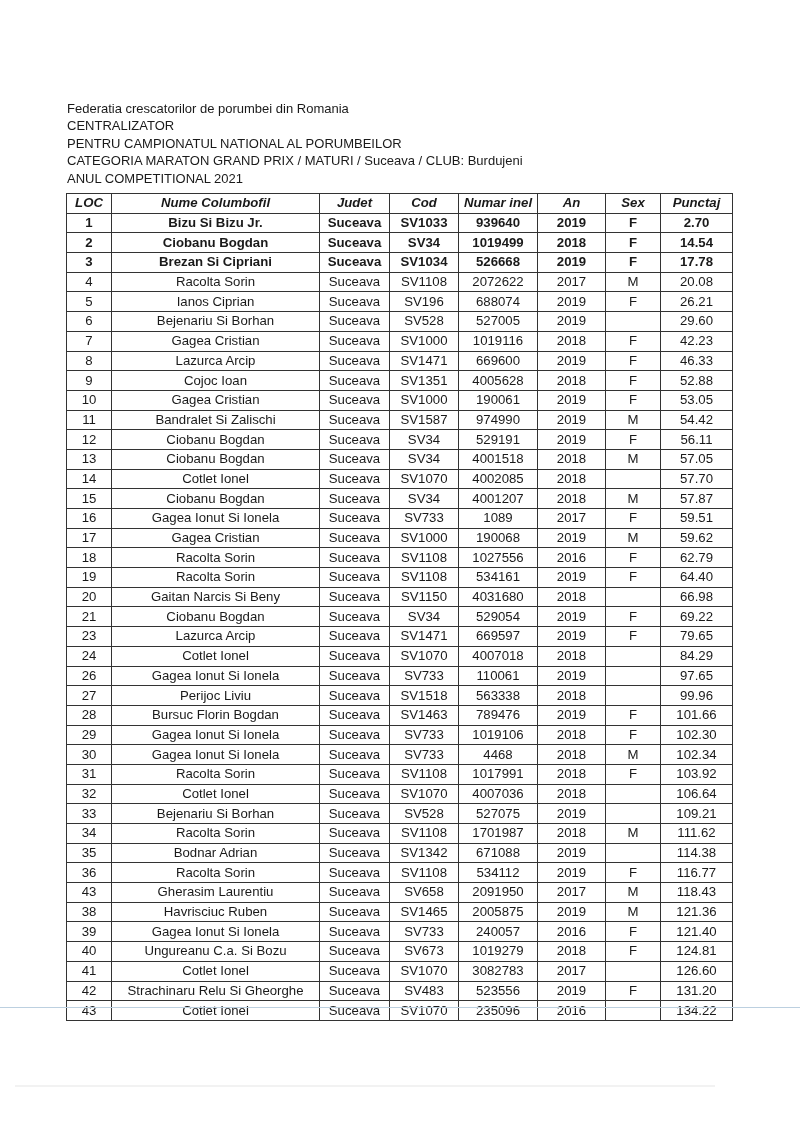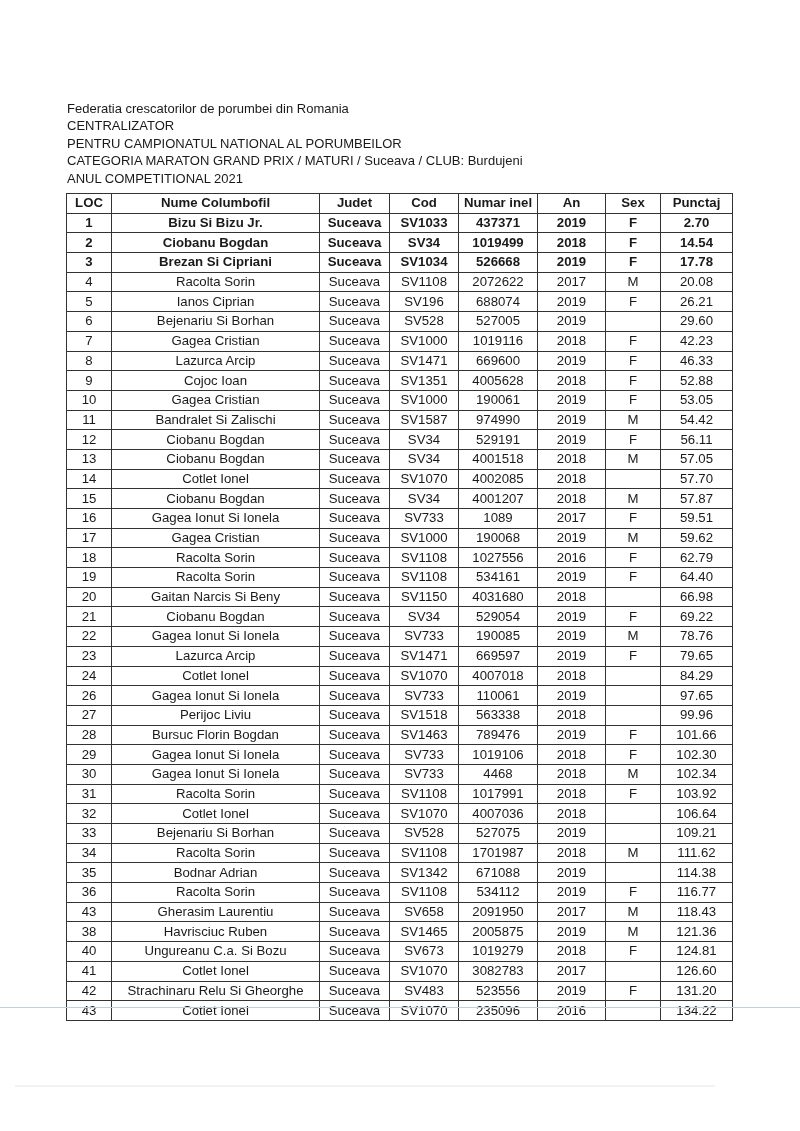--- a/index.html
+++ b/index.html
@@ -4,21 +4,21 @@
 <style>
   html, body { margin: 0; padding: 0; background: #ffffff; }
   body { width: 800px; height: 1131px; position: relative; overflow: hidden;
          font-family: "Liberation Sans", sans-serif; color: #1a1a1a; }
   .header { position: absolute; left: 67px; top: 100px; font-size: 13px; line-height: 17.4px; }
   .header div { white-space: nowrap; }
   table.results { position: absolute; left: 66px; top: 193px; border-collapse: collapse;
                   font-size: 13.2px; border: 1.6px solid #222; }
   table.results th, table.results td { border: 1px solid #333; height: 18.7px; padding: 0;
                   text-align: center; white-space: nowrap; line-height: 18px; }
-  table.results th { font-weight: bold; }
+  table.results th { font-weight: bold; font-style: italic; }
   td.bold { font-weight: bold; }
   col.c-loc { width: 45px; }
   col.c-name { width: 208px; }
   col.c-judet { width: 70px; }
   col.c-cod { width: 69px; }
   col.c-inel { width: 79px; }
   col.c-an { width: 68px; }
   col.c-sex { width: 55px; }
   col.c-pts { width: 72px; }
   .scanline { position: absolute; left: 0; width: 800px; top: 1007px; height: 1px; background: #bcd0e0; }
@@ -57,21 +57,21 @@
       <th>Sex</th>
       <th>Punctaj</th>
     </tr>
   </thead>
   <tbody id="rows">
       <tr>
         <td class="bold">1</td>
         <td class="bold">Bizu Si Bizu Jr.</td>
         <td class="bold">Suceava</td>
         <td class="bold">SV1033</td>
-        <td class="bold">437371</td>
+        <td class="bold">939640</td>
         <td class="bold">2019</td>
         <td class="bold">F</td>
         <td class="bold">2.70</td>
       </tr>
       <tr>
         <td class="bold">2</td>
         <td class="bold">Ciobanu Bogdan</td>
         <td class="bold">Suceava</td>
         <td class="bold">SV34</td>
         <td class="bold">1019499</td>
@@ -263,30 +263,20 @@
         <td>21</td>
         <td>Ciobanu Bogdan</td>
         <td>Suceava</td>
         <td>SV34</td>
         <td>529054</td>
         <td>2019</td>
         <td>F</td>
         <td>69.22</td>
       </tr>
       <tr>
-        <td>22</td>
-        <td>Gagea Ionut Si Ionela</td>
-        <td>Suceava</td>
-        <td>SV733</td>
-        <td>190085</td>
-        <td>2019</td>
-        <td>M</td>
-        <td>78.76</td>
-      </tr>
-      <tr>
         <td>23</td>
         <td>Lazurca Arcip</td>
         <td>Suceava</td>
         <td>SV1471</td>
         <td>669597</td>
         <td>2019</td>
         <td>F</td>
         <td>79.65</td>
       </tr>
       <tr>
@@ -421,20 +411,30 @@
       </tr>
       <tr>
         <td>38</td>
         <td>Havrisciuc Ruben</td>
         <td>Suceava</td>
         <td>SV1465</td>
         <td>2005875</td>
         <td>2019</td>
         <td>M</td>
         <td>121.36</td>
+      </tr>
+      <tr>
+        <td>39</td>
+        <td>Gagea Ionut Si Ionela</td>
+        <td>Suceava</td>
+        <td>SV733</td>
+        <td>240057</td>
+        <td>2016</td>
+        <td>F</td>
+        <td>121.40</td>
       </tr>
       <tr>
         <td>40</td>
         <td>Ungureanu C.a. Si Bozu</td>
         <td>Suceava</td>
         <td>SV673</td>
         <td>1019279</td>
         <td>2018</td>
         <td>F</td>
         <td>124.81</td>

